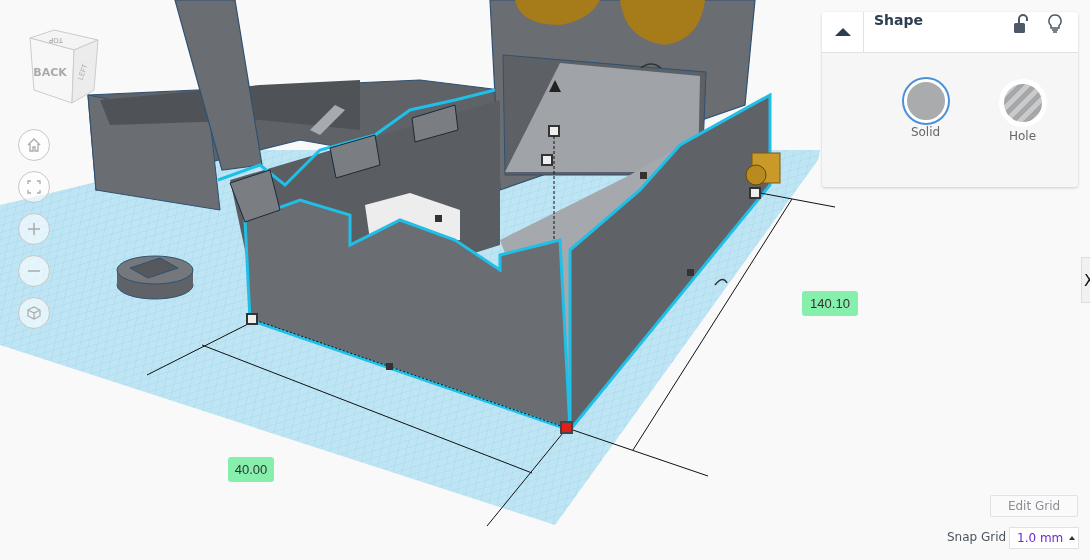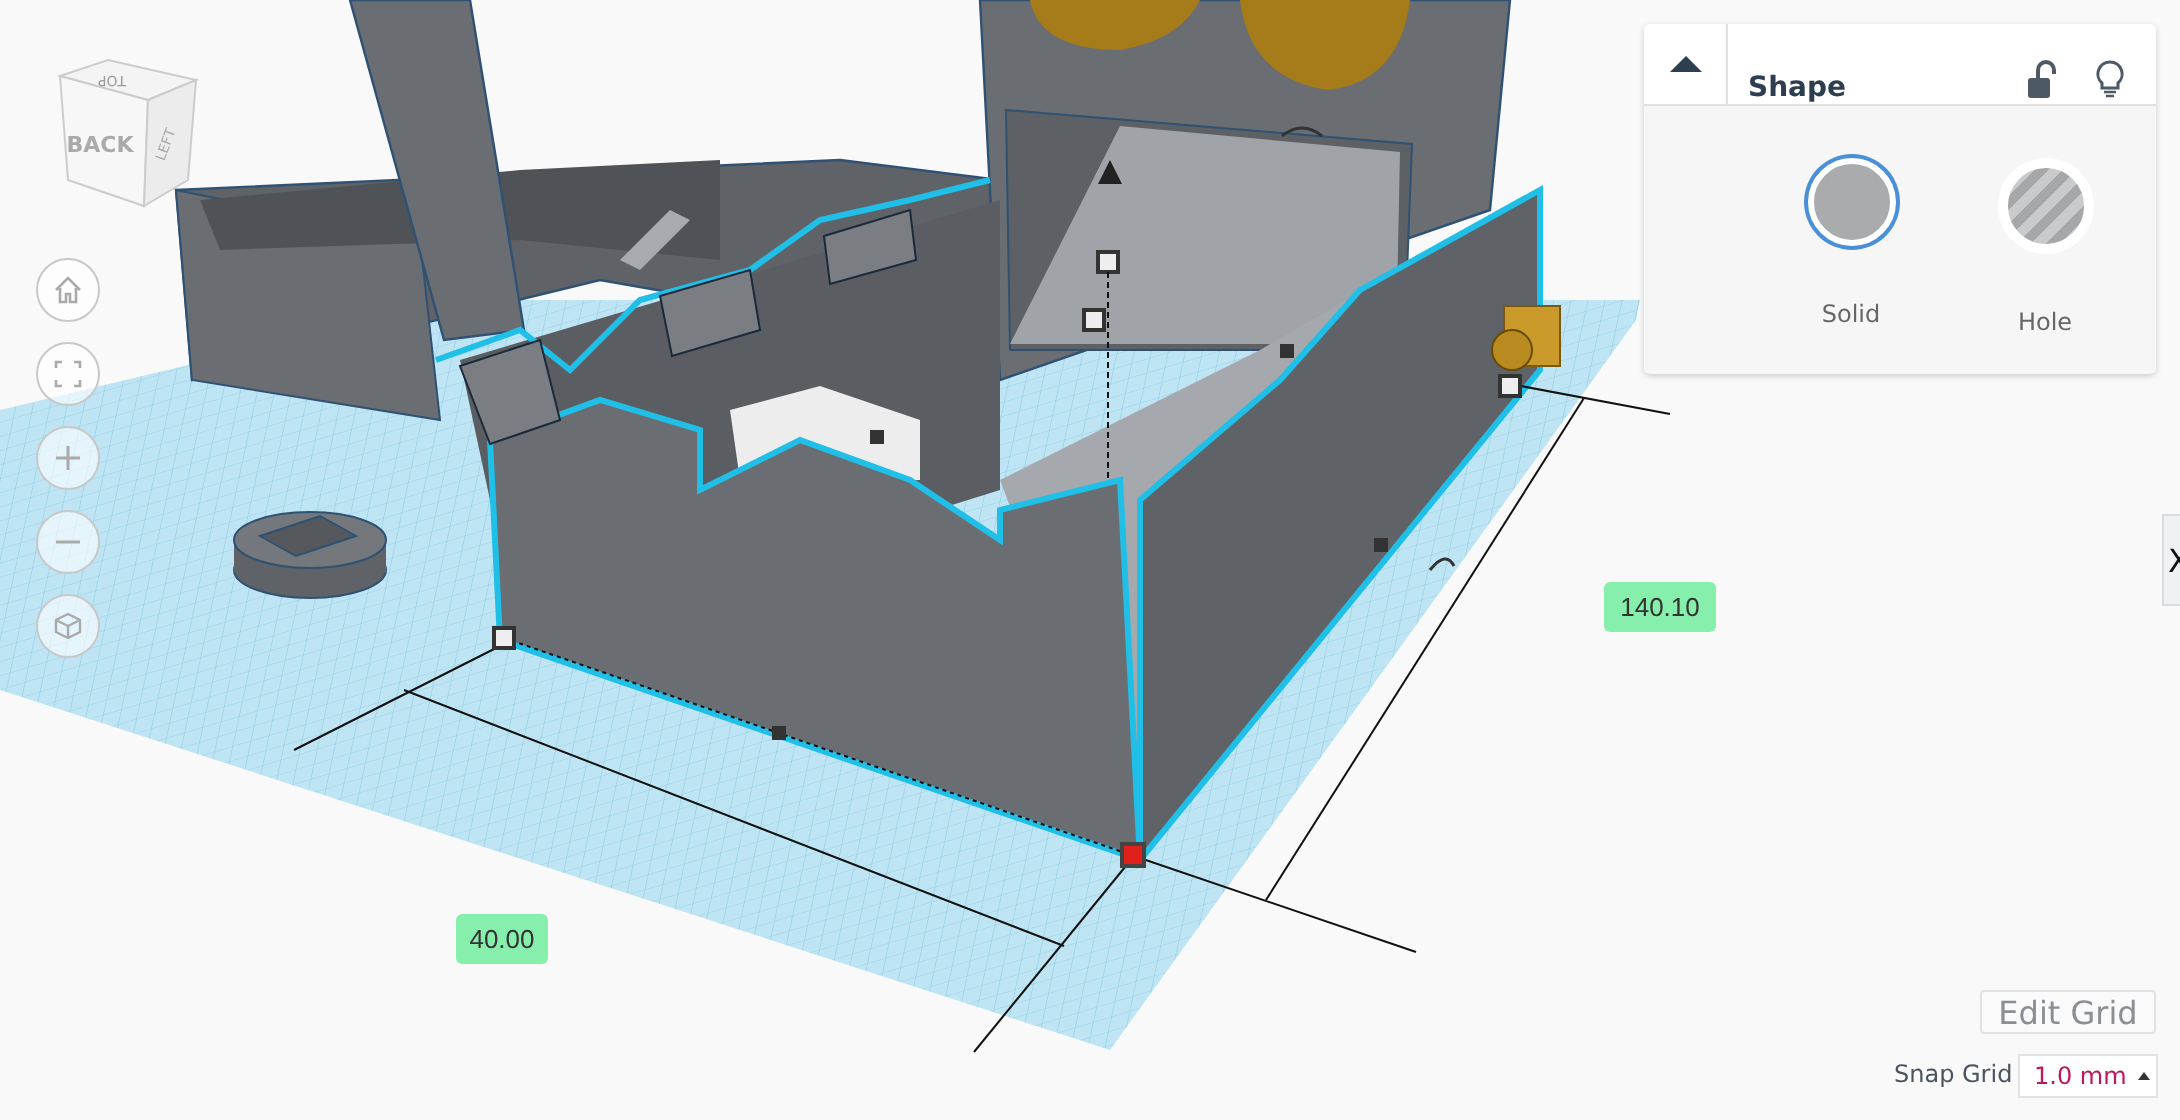--- a/index.html
+++ b/index.html
@@ -1,34 +1,34 @@
 <!DOCTYPE html>
 <html><head>
 <meta charset="utf-8">
 <style>
   html, body { margin:0; padding:0; }
   body { width:1090px; height:560px; overflow:hidden; background:#f9f9f9; font-family:"DejaVu Sans", sans-serif; position:relative; }
   #scene { position:absolute; left:0; top:0; width:1090px; height:560px; }
   .viewcube { position:absolute; left:22px; top:28px; width:80px; height:80px; }
   .nav-btn { position:absolute; left:18px; width:32px; height:32px; border:1px solid #c8c8c8; border-radius:50%; background:rgba(255,255,255,0.6); display:flex; align-items:center; justify-content:center; color:#999; box-sizing:border-box; cursor:pointer; }
   .panel { position:absolute; left:822px; top:12px; width:256px; height:175px; background:#f6f6f6; border-radius:3px; box-shadow:0 1px 3px rgba(0,0,0,0.18); }
-  .panel-head { height:40px; background:#fff; border-bottom:1px solid #e2e2e2; display:flex; align-items:flex-end; border-radius:3px 3px 0 0; }
+  .panel-head { height:40px; background:#fff; border-bottom:1px solid #e2e2e2; display:flex; align-items:flex-start; border-radius:3px 3px 0 0; }
   .collapse-btn { width:41px; height:40px; border-right:1px solid #e2e2e2; display:flex; align-items:center; justify-content:center; cursor:pointer; }
   .tri-up { width:0; height:0; border-left:8px solid transparent; border-right:8px solid transparent; border-bottom:8px solid #2c3e50; }
   .panel-title { margin-left:10px; font-size:14px; color:#2c3e50; flex:1; font-weight:600; }
   .head-icon { width:22px; height:24px; display:flex; align-items:center; justify-content:center; margin-right:12px; cursor:pointer; }
   .options { display:flex; padding-top:26px; }
   .opt { width:97px; display:flex; flex-direction:column; align-items:center; cursor:pointer; }
   .opt.first { margin-left:55px; }
   .swatch-solid { width:42px; height:42px; border-radius:50%; background:#a9abad; border:3px solid #fff; box-shadow:0 0 0 2px #4a90d9; box-sizing:content-box; width:38px; height:38px; }
   .swatch-hole { width:38px; height:38px; border-radius:50%; border:5px solid #fff; background:repeating-linear-gradient(135deg,#a6a7a8 0 5px,#c9cacb 5px 10px); }
-  .opt-label { margin-top:27px; font-size:12px; color:#666; }
-  .edit-grid { position:absolute; left:990px; top:495px; width:88px; height:22px; border:1px solid #e2e2e2; background:#fafafa; border-radius:2px; font-size:16px; color:#8a8f96; display:flex; align-items:center; justify-content:center; cursor:pointer; box-sizing:border-box; }
+  .opt-label { margin-top:2px; font-size:12px; color:#666; }
+  .edit-grid { position:absolute; left:990px; top:495px; width:88px; height:22px; border:1px solid #e2e2e2; background:#fafafa; border-radius:2px; font-size:12px; color:#8a8f96; display:flex; align-items:center; justify-content:center; cursor:pointer; box-sizing:border-box; }
   .snap-label { position:absolute; left:947px; top:530px; font-size:12px; color:#4a5560;text-align:center; }
-  .snap-select { position:absolute; left:1009px; top:527px; width:70px; height:22px; border:1px solid #e2e2e2; background:#fff; font-size:12px; color:#be185d; display:flex; align-items:center; padding-left:7px; box-sizing:border-box; cursor:pointer; }
+  .snap-select { position:absolute; left:1009px; top:527px; width:70px; height:22px; border:1px solid #e2e2e2; background:#fff; font-size:12px; color:#6d28d9; display:flex; align-items:center; padding-left:7px; box-sizing:border-box; cursor:pointer; }
   .snap-select .caret { margin-left:6px; width:0; height:0; border-left:3px solid transparent; border-right:3px solid transparent; border-bottom:4px solid #333; }
   .dim-label { position:absolute; background:#86efac; border-radius:3px; font-family:"Liberation Sans", sans-serif; font-size:13px; color:#333; display:flex; align-items:center; justify-content:center; cursor:pointer; }
   .side-tab { position:absolute; left:1081px; top:257px; width:12px; height:46px; background:#f0f1f3; border:1px solid #dcdcdc; font-size:16px; color:#111; display:flex; align-items:center; padding-left:2px; box-sizing:border-box; cursor:pointer; }
 </style>
 </head>
 <body>
 
 <svg id="scene" viewBox="0 0 1090 560" xmlns="http://www.w3.org/2000/svg">
   <defs>
     <pattern id="grid" width="8" height="8" patternUnits="userSpaceOnUse" patternTransform="skewX(-30) rotate(-20)">

